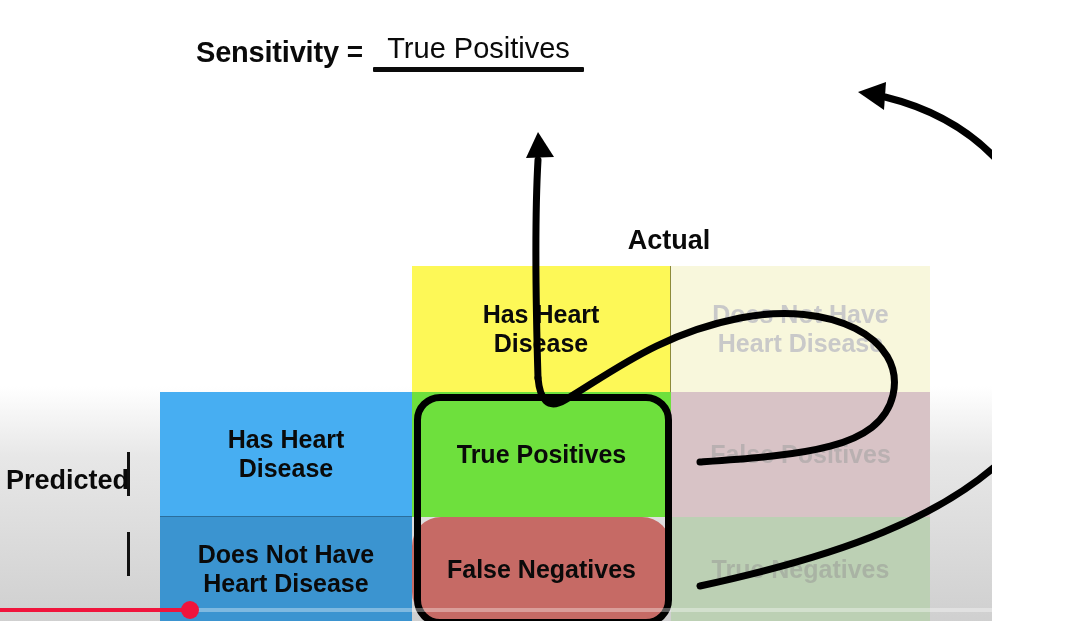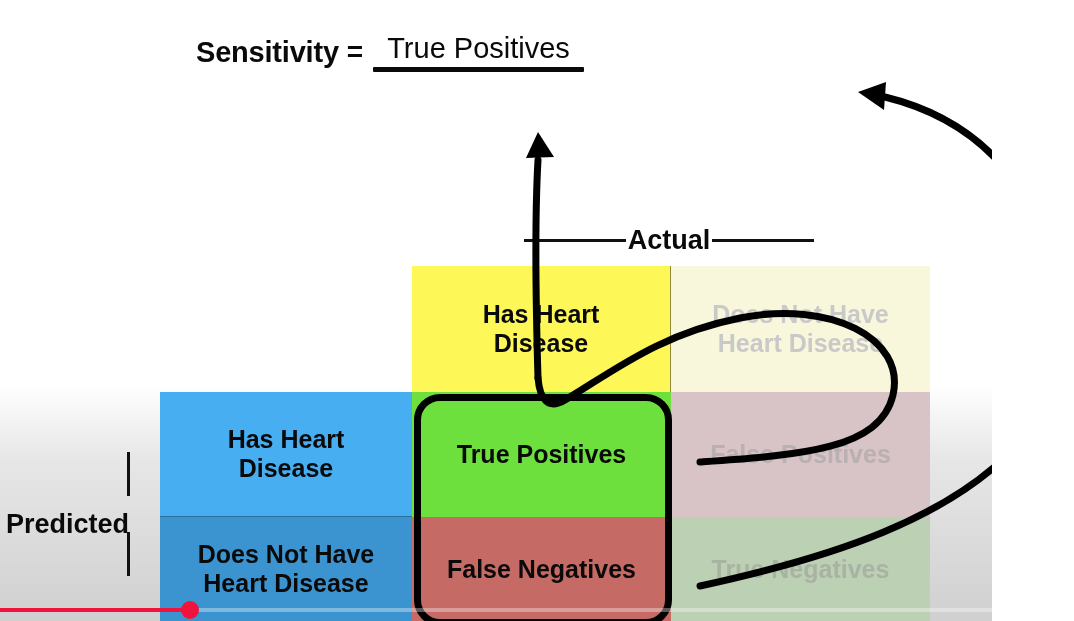--- a/index.html
+++ b/index.html
@@ -31,29 +31,29 @@
   }
   .formula .eq{font-size:28px;font-weight:600;margin:0 10px 0 8px;}
   .frac{display:flex;flex-direction:column;align-items:center;}
   .frac .num{font-size:29px;font-weight:400;padding:0 14px 2px 14px;white-space:nowrap;}
   .frac .bar{height:5px;background:#0a0a0a;width:100%;border-radius:1px;}
   .frac .den{font-size:29px;font-weight:400;padding:3px 6px 0 6px;white-space:nowrap;}
 
   
   .actual-head{
     position:absolute;left:524px;top:222px;width:290px;height:36px;
-    display:flex;align-items:center;
+    display:flex;align-items:center;flex-direction:column;
   }
   .actual-head .ln{flex:1;height:3px;background:#111;}
   .actual-head .txt{font-size:27px;font-weight:bold;color:#0a0a0a;padding:0 2px;}
 
   
   .predicted-wrap{
     position:absolute;left:0px;top:420px;width:150px;height:120px;
-    display:flex;align-items:flex-end;justify-content:flex-start;
+    display:flex;align-items:center;justify-content:flex-start;
   }
   .predicted-txt{
     font-size:27px;font-weight:bold;color:#0a0a0a;padding-left:6px;
   }
   .pred-tick{
     position:absolute;left:127px;width:3px;background:#111;
   }
   .pred-tick.top{top:452px;height:44px;}
   .pred-tick.bot{top:532px;height:44px;}
 
@@ -78,21 +78,21 @@
   #collabel-1{left:671px;width:259px;background:#f8f7dc;color:#c9c9c9;}
 
   .cell{
     position:absolute;
     display:flex;align-items:center;justify-content:center;
     text-align:center;font-weight:bold;font-size:25px;
     box-sizing:border-box;
   }
   #cell-tp{left:412px;top:392px;width:259px;height:125px;background:#6ee03d;color:#0a0a0a;}
   #cell-fp{left:671px;top:392px;width:259px;height:125px;background:#d8c3c6;color:#b9b0b1;}
-  #cell-fn{left:412px;top:517px;width:259px;height:104px;background:#c66a65;color:#0a0a0a;}
+  #cell-fn{left:412px;top:517px;width:259px;height:104px;background:#c66a65;color:#0a0a0a;border-radius:29px;}
   #cell-tn{left:671px;top:517px;width:259px;height:104px;background:#bcd0b4;color:#a9b3a4;}
 
   
   .highlight-box{
     position:absolute;left:414px;top:394px;width:258px;height:232px;
     border:7px solid #000;border-radius:26px;
     box-sizing:border-box;pointer-events:none;
   }
 
   

